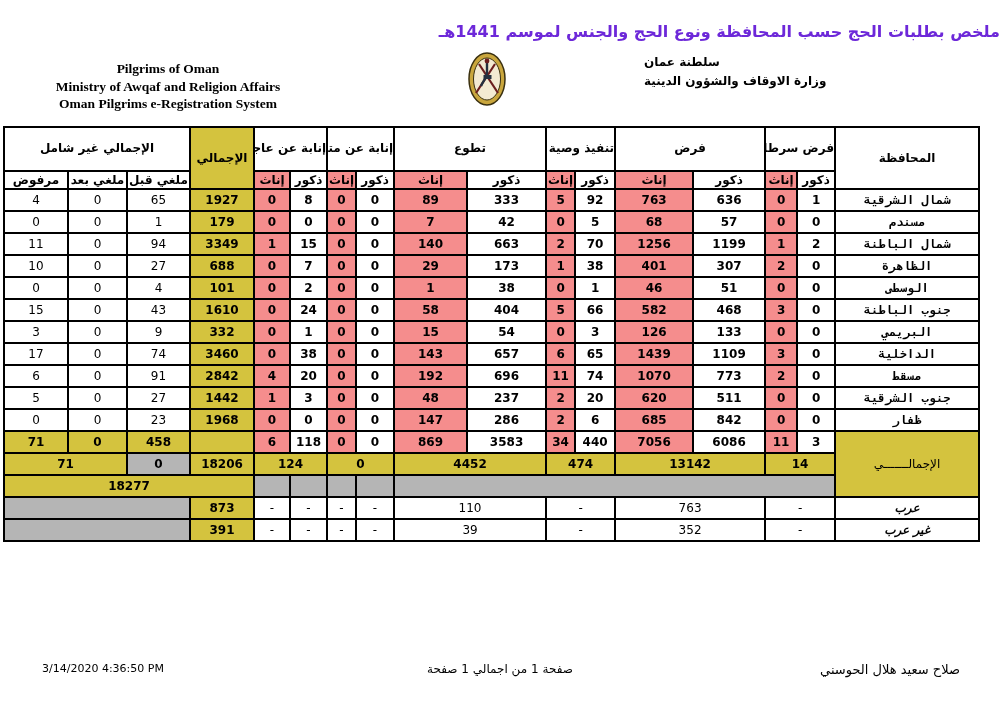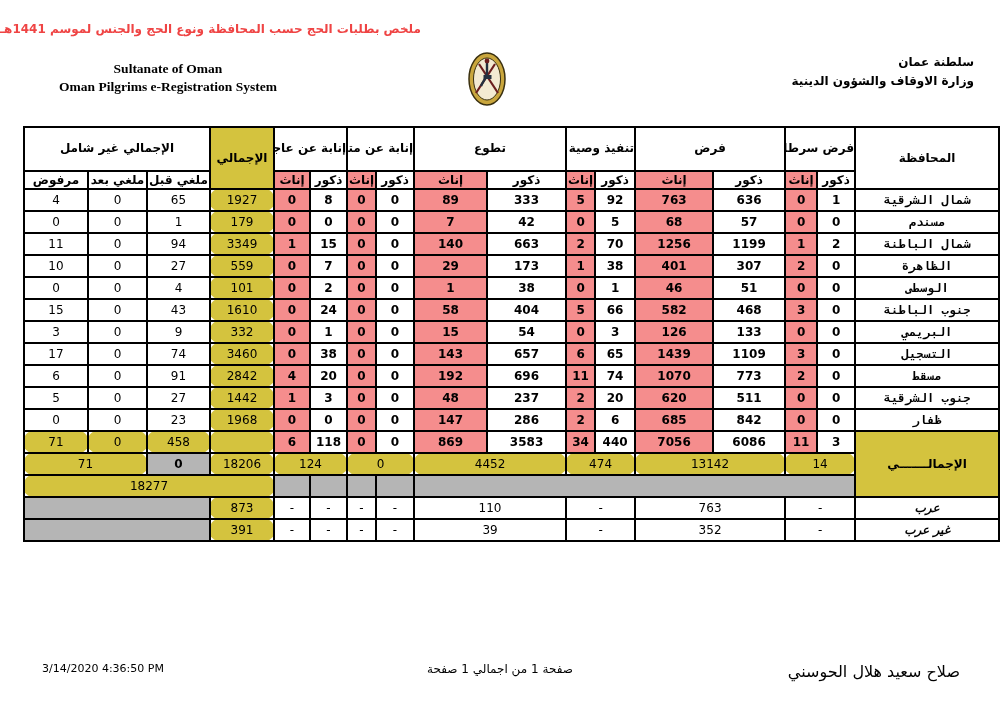--- a/index.html
+++ b/index.html
@@ -1,67 +1,68 @@
 <!DOCTYPE html>
 <html style="--total_yellow: #d4c33e; --female_pink: #f58d8d; --disabled_gray: #b5b5b5; --male_blue: #2222f5;"><head>
 <meta charset="utf-8">
 <style>
   html,body{margin:0;padding:0;width:1000px;height:707px;background:#fff;}
   body{font-family:"DejaVu Sans",sans-serif;position:relative;overflow:hidden;}
   .page{position:absolute;inset:0;}
-  .report-title{position:absolute;top:22px;left:0;width:100%;text-align:left;
-    font-weight:bold;font-size:12px;direction:rtl;color:#ef4444;}
+  .report-title{position:absolute;top:22px;left:0;width:100%;text-align:right;
+    font-weight:bold;font-size:16px;direction:rtl;color:#6d28d9;}
   .header-en{position:absolute;top:60px;left:28px;width:280px;text-align:center;
     font-weight:bold;font-size:13.5px;line-height:1.3;font-family:"Liberation Serif",serif;}
-  .header-ar{position:absolute;top:53px;right:26px;width:330px;text-align:right;
+  .header-ar{position:absolute;top:53px;right:26px;width:330px;text-align:left;
     font-weight:bold;font-size:12px;line-height:1.55;direction:rtl;}
   .logo{position:absolute;top:52px;left:468px;width:38px;height:54px;}
 
-  table.rep{position:absolute;top:126px;left:23px;width:975px;border-collapse:collapse;
+  table.rep{position:absolute;top:126px;left:3px;width:975px;border-collapse:collapse;
     table-layout:fixed;}
   .rep th,.rep td{border:2px solid #000;text-align:center;vertical-align:middle;
     padding:0;font-size:12px;white-space:nowrap;overflow:hidden;color:#000;}
   .rep thead tr.hr1{height:44px;}
   .rep thead tr.hr2{height:18px;}
   .rep tbody tr{height:22px;}
 
   .cat{font-weight:bold;font-size:11.5px;white-space:normal;line-height:1.15;direction:rtl;}
   .total-h{background:var(--total_yellow,#d4c33e);font-weight:bold;font-size:12.5px;
     vertical-align:bottom;padding-bottom:5px;direction:rtl;}
   .gov-h{font-weight:bold;font-size:12px;vertical-align:bottom;padding-bottom:5px;direction:rtl;}
   .sub{font-weight:bold;font-size:11.5px;direction:rtl;}
   .female-h{background:var(--female_pink,#f58d8d);font-weight:bold;font-size:11.5px;direction:rtl;}
   .male-h{color:var(--male_blue,#2222f5);font-weight:bold;font-size:11.5px;direction:rtl;}
 
   .plain{background:#fff;}
   .female{background:var(--female_pink,#f58d8d);font-weight:bold;}
   .male{color:var(--male_blue,#2222f5);font-weight:bold;}
-  .total{background:var(--total_yellow,#d4c33e);font-weight:normal;border-radius:9px;}
+  .total{background:var(--total_yellow,#d4c33e);font-weight:bold;}
   .gray-cell{background:var(--disabled_gray,#b5b5b5);}
   .gray-cell.bold{font-weight:bold;}
   .gov{font-weight:bold;font-size:11.5px;text-align:right;padding-right:3px;direction:rtl;font-family:Liberation Mono, monospace;}
-  .total-label{background:var(--total_yellow,#d4c33e);font-weight:bold;font-size:12.5px;
+  .total-label{background:var(--total_yellow,#d4c33e);font-weight:normal;font-size:12.5px;
     text-align:right;padding-right:4px;direction:rtl;margin-left:8px;}
   .nat-label{font-weight:bold;font-size:11.5px;direction:rtl;font-style:italic;}
 
   .footer{position:absolute;top:662px;left:0;width:100%;height:20px;font-size:11px;}
   .footer .f-left{position:absolute;left:42px;top:0;}
   .footer .f-center{position:absolute;left:0;width:100%;text-align:center;top:0;
     font-size:12px;direction:rtl;}
-  .footer .f-right{position:absolute;right:40px;top:0;font-size:16px;direction:rtl;}
+  .footer .f-right{position:absolute;right:40px;top:0;font-size:13px;direction:rtl;}
 </style>
 </head>
 <body>
 
 <div class="page">
 
   <div class="report-title">ملخص بطلبات الحج حسب المحافظة ونوع الحج والجنس لموسم 1441هـ</div>
 
   <div class="header-en">
-    <div>Sultanate of Oman</div>
+    <div>Pilgrims of Oman</div>
+    <div>Ministry of Awqaf and Religion Affairs</div>
     <div>Oman Pilgrims e-Registration System</div>
   </div>
 
   <div class="logo">
     <svg width="38" height="54" viewBox="0 0 38 54" xmlns="http://www.w3.org/2000/svg">
       <ellipse cx="19" cy="27" rx="18" ry="26" fill="#c9a63d" stroke="#3a3010" stroke-width="1.5"></ellipse>
       <ellipse cx="19" cy="27" rx="13.5" ry="21" fill="#f3ead2" stroke="#3a3010" stroke-width="1"></ellipse>
       <path d="M8 41 L27 12" stroke="#6b1d1d" stroke-width="2.2"></path>
       <path d="M30 41 L11 12" stroke="#6b1d1d" stroke-width="2.2"></path>
       <path d="M19 10 v10 c0 6 -4 9 -6 14" stroke="#24303f" stroke-width="2.4" fill="none"></path>
@@ -181,21 +182,21 @@
           <td class="female">1256</td>
           <td class="male">1199</td>
           <td class="female">1</td>
           <td class="male">2</td>
           <td class="gov" dir="rtl">شمال الباطنة</td>
         </tr>
         <tr>
           <td class="plain">10</td>
           <td class="plain">0</td>
           <td class="plain">27</td>
-          <td class="total">559</td>
+          <td class="total">688</td>
           <td class="female">0</td>
           <td class="male">7</td>
           <td class="female">0</td>
           <td class="male">0</td>
           <td class="female">29</td>
           <td class="male">173</td>
           <td class="female">1</td>
           <td class="male">38</td>
           <td class="female">401</td>
           <td class="male">307</td>
@@ -270,21 +271,21 @@
           <td class="female">0</td>
           <td class="male">0</td>
           <td class="female">143</td>
           <td class="male">657</td>
           <td class="female">6</td>
           <td class="male">65</td>
           <td class="female">1439</td>
           <td class="male">1109</td>
           <td class="female">3</td>
           <td class="male">0</td>
-          <td class="gov" dir="rtl">التسجيل</td>
+          <td class="gov" dir="rtl">الداخلية</td>
         </tr>
         <tr>
           <td class="plain">6</td>
           <td class="plain">0</td>
           <td class="plain">91</td>
           <td class="total">2842</td>
           <td class="female">4</td>
           <td class="male">20</td>
           <td class="female">0</td>
           <td class="male">0</td>

